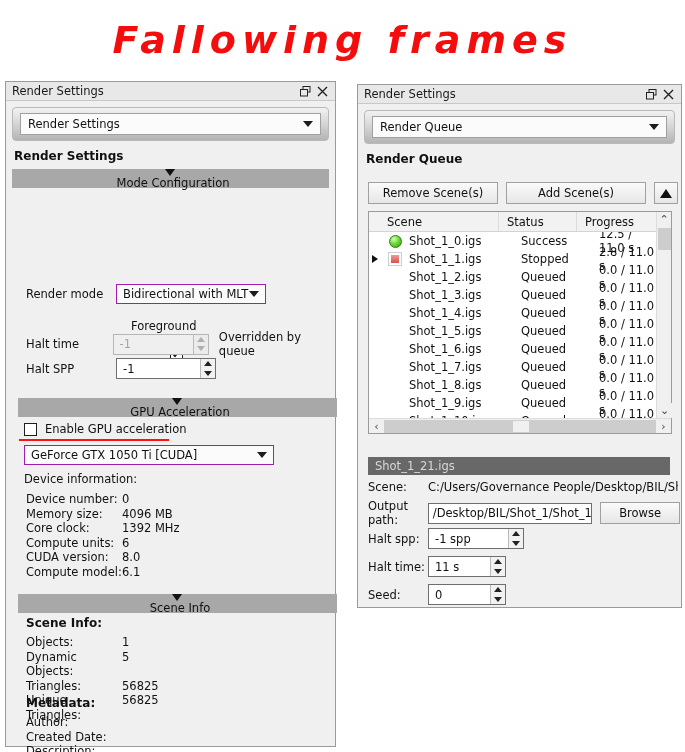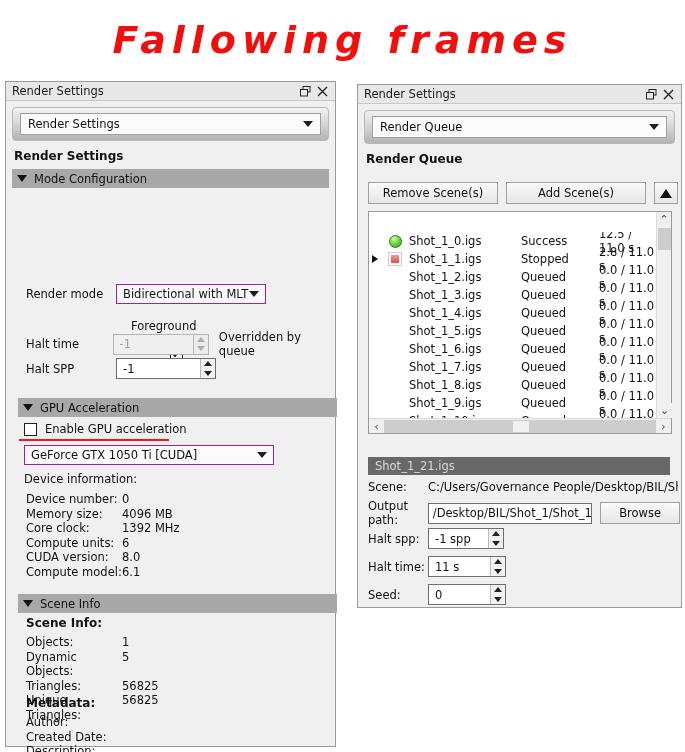--- a/index.html
+++ b/index.html
@@ -58,21 +58,21 @@
   }
   .combo .ctext { flex: 1; white-space: nowrap; overflow: hidden; }
   .caret { width: 0; height: 0; border-left: 5px solid transparent; border-right: 5px solid transparent; border-top: 6px solid #1c1c1c; margin-right:3px; }
 
   .section-title { font-size: 12px; font-weight: bold; color:#111; padding: 8px 0 0 8px; }
 
   
   .grp-head {
     margin: 6px 6px 0 6px; height: 19px; background: #a8a8a8;
     display: flex; align-items: center; padding-left: 5px;
-    font-size: 11.5px; color: #101010;
+    font-size: 11.5px; color: #101010; flex-direction: column;
   }
   .tri-down { width:0;height:0;border-left:5px solid transparent;border-right:5px solid transparent;border-top:7px solid #111; margin-right:7px; }
 
   .row { display: flex; align-items: center; font-size: 11.5px; color: #111; }
   .lbl { color:#111; }
 
   
   .dd {
     height: 20px; background:#fbfbfb; border:1px solid #a21caf;
     display:flex; align-items:center; padding:0 3px 0 6px; font-size:11.5px; color:#111;
@@ -338,20 +338,25 @@
         <span>Add Scene(s)</span>
       </div>
       <div class="btn" style="width:24px; height:22px;">
         <span style="width:0;height:0;border-left:6px solid transparent;border-right:6px solid transparent;border-bottom:9px solid #111;"></span>
       </div>
 
     </div>
 
     <div class="tbl-wrap" style="left:10px; top:126px; width:304px; height:223px;">
 
+      <div class="tbl-head">
+        <div class="th c-scene" style="padding-left:18px;">Scene</div>
+        <div class="th c-status">Status</div>
+        <div class="th c-prog" style="border-right:none;">Progress</div>
+      </div>
 
       <div style="position:absolute; left:0; top:20px; width:287px; height:186px; overflow:hidden;">
         <div class="trow">
           <span class="c-arrow"></span>
           <span class="c-icon">
               <span class="dot-green"></span>
             </span>
           <span class="c-scene" style="width:112px;">Shot_1_0.igs</span>
           <span class="c-status">Success</span>
           <span class="c-prog">12.5 / 11.0 s</span>
@@ -467,21 +472,21 @@
       <span class="txtbox" style="width:165px;">
           <span>/Desktop/BIL/Shot_1/Shot_1_21</span>
         </span>
       <span class="btn" style="width:80px; height:22px; margin-left:8px;">
         <span>Browse</span>
       </span>
     </div>
 
     <div class="row" style="position:absolute; left:10px; top:443px;">
       <span class="lbl" style="width:60px;">Halt spp:</span>
-      <span class="spin" style="width:76px;justify-content:flex-end;">
+      <span class="spin" style="width:96px;justify-content:flex-end;">
         <span class="sval">-1 spp</span>
         <span class="sbtns">
           <span class="sup"></span>
           <span class="sdn"></span>
         </span>
       </span>
     </div>
 
     <div class="row" style="position:absolute; left:10px; top:471px;">
       <span class="lbl" style="width:60px;">Halt time:</span>

